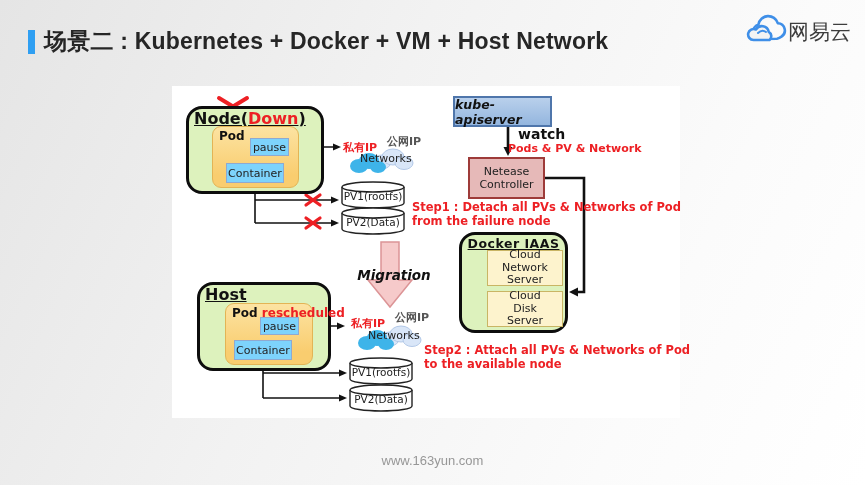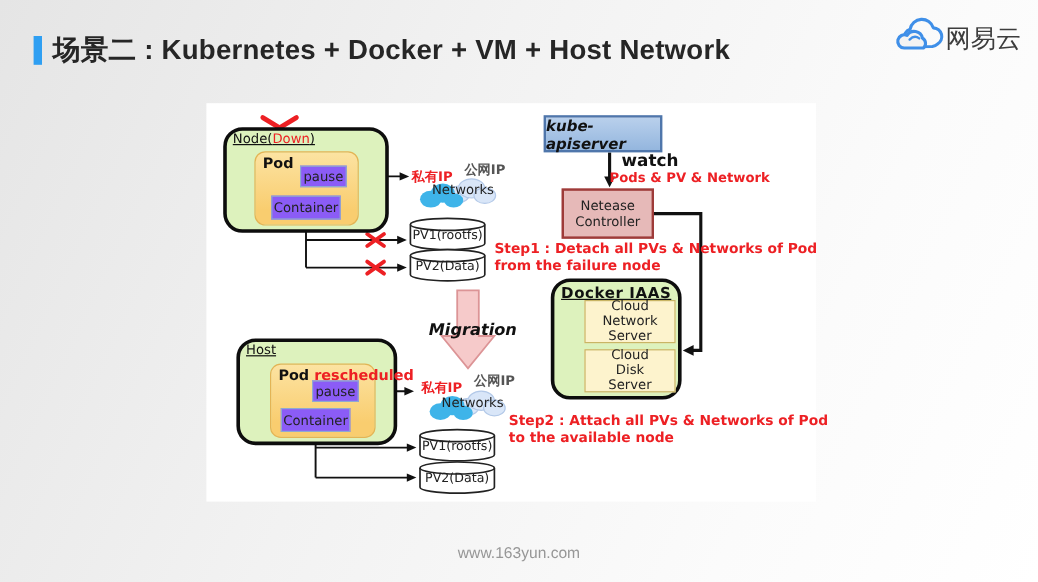--- a/index.html
+++ b/index.html
@@ -20,25 +20,25 @@
   .logo-text { font-family:"Liberation Sans", sans-serif; font-size:21px; color:#3d3d3d; }
   .footer-url { position:absolute; left:0; right:0; top:453px; text-align:center;
     font-family:Liberation Sans, sans-serif; font-size:13px; color:#979797; }
 
   
   .diagram { position:absolute; left:172px; top:86px; width:508px; height:332px; background:#ffffff; }
   .diagram .abs { position:absolute; }
   .svg-layer { position:absolute; left:0; top:0; width:508px; height:332px; }
 
   .node-box { background:#ddf2bd; border:3px solid #0d0d0d; border-radius:16px; }
-  .node-label { font-size:11px; font-weight:normal; color:#111; text-decoration:underline; white-space:nowrap; }
+  .node-label { font-size:16px; font-weight:bold; color:#111; text-decoration:underline; white-space:nowrap; }
   .red-text { color:#ed2024; }
   .pod-box { background:linear-gradient(180deg,#fce3a2 0%,#f9cd6f 80%); border:1px solid #e3b455; border-radius:9px; }
   .pod-label { font-size:12px; font-weight:bold; color:#111; white-space:nowrap; }
-  .blue-box { background:#8b5cf6; border:1.5px solid #8fa9d0; font-size:11px; color:#222;
+  .blue-box { background:#7dd3fc; border:1.5px solid #8fa9d0; font-size:11px; color:#222;
     display:flex; align-items:center; justify-content:center; }
   .kube-box { background:linear-gradient(180deg,#b9d0ec,#94b6de); border:2px solid #4f76ab;
     font-size:12.5px; font-weight:bold; color:#111; display:flex; align-items:center; justify-content:center; }
   .controller-box { background:#e6b9b8; border:2px solid #9e3b39; font-size:11px; color:#222;
     display:flex; align-items:center; justify-content:center; text-align:center; line-height:13px; padding:0; }
   .iaas-box { background:#ddf2bd; border:3px solid #0d0d0d; border-radius:16px; }
   .iaas-title { font-size:12.5px; font-weight:bold; color:#111; text-decoration:underline; text-align:center; letter-spacing:0.5px; }
   .server-box { background:#fdf3cd; border:1.5px solid #c9b564; font-size:11px; color:#222;
     display:flex; align-items:center; justify-content:center; text-align:center; line-height:12.5px;margin-left:12px; }
   .server-box span { display:block; width:58px; }

